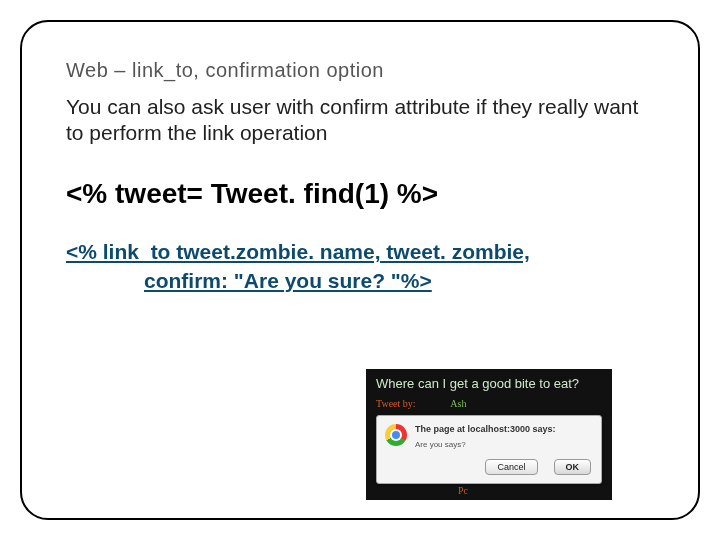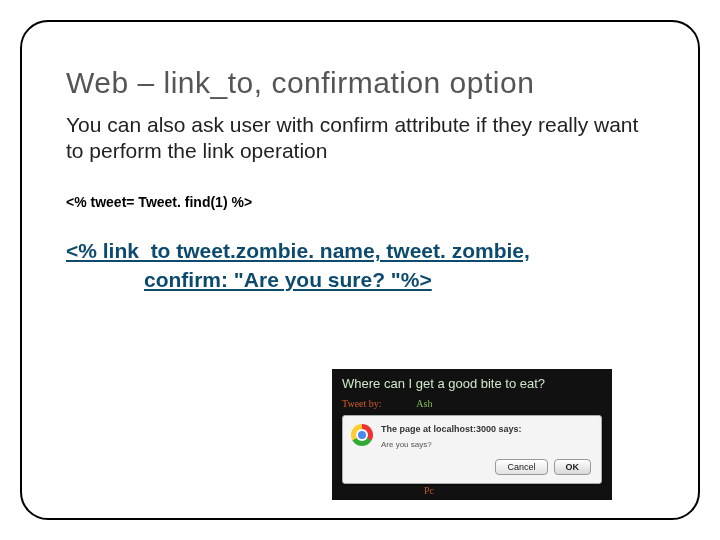--- a/index.html
+++ b/index.html
@@ -16,54 +16,54 @@
     top: 20px;
     left: 20px;
     right: 20px;
     bottom: 20px;
     border: 2px solid #000;
     border-radius: 28px;
     padding: 36px 44px 20px 44px;
     box-sizing: border-box;
   }
   .title {
-    font-size: 30px;
+    font-size: 20px;
     font-weight: 400;
     color: #555;
-    margin: 8px 0 12px 0;
+    margin: 1px 0 12px 0;
     letter-spacing: 0.5px;
   }
   .desc {
     font-size: 21px;
     color: #222;
     line-height: 1.25;
     margin: 0 0 28px 0;
   }
   .code {
-    font-size: 14px;
+    font-size: 28px;
     font-weight: 700;
     color: #000;
     margin: 0 0 26px 0;
     line-height: 1.35;
   }
   .code2 {
     font-size: 21px;
     font-weight: 700;
     color: #0c4a6e;
     line-height: 1.35;
     text-decoration: underline;
   }
   .code2 .indent {
     margin-left: 78px;
   }
   .mockup {
     position: absolute;
     right: 86px;
     bottom: 18px;
-    width: 280px;
+    width: 246px;
   }
   .mockup-header {
     background: #111;
     color: #cfe8c9;
     font-family: "Comic Sans MS", cursive, sans-serif;
     font-size: 13px;
     padding: 7px 10px 5px 10px;
   }
   .mockup-sub {
     background: #111;
@@ -105,21 +105,21 @@
     height: 22px;
     flex: 0 0 22px;
     position: relative;
   }
   .chrome-icon .c1 { position:absolute; inset:0; border-radius:50%; background: conic-gradient(#e33 0 120deg, #3a3 120deg 240deg, #fc3 240deg 360deg); }
   .chrome-icon .c2 { position:absolute; top:5px; left:5px; width:12px; height:12px; border-radius:50%; background:#fff; }
   .chrome-icon .c3 { position:absolute; top:7px; left:7px; width:8px; height:8px; border-radius:50%; background:#4a8af0; }
   .dialog-body { flex:1; }
   .dialog-title { font-size: 9px; font-weight:700; color:#333; margin-bottom:6px; }
   .dialog-msg { font-size: 8px; color:#555; margin-bottom:10px; }
-  .dialog-buttons { display:flex; justify-content:flex-end; gap:6px; }
+  .dialog-buttons { display:flex; justify-content:flex-end; gap:16px; }
   .dbtn {
     font-size: 9px;
     padding: 2px 11px;
     border: 1px solid #999;
     border-radius: 4px;
     background: linear-gradient(#fff, #e2e2e2);
     color:#222;
   }
   .dbtn.ok { background: linear-gradient(#fff, #d8d8d8); font-weight:600; }
 </style>

